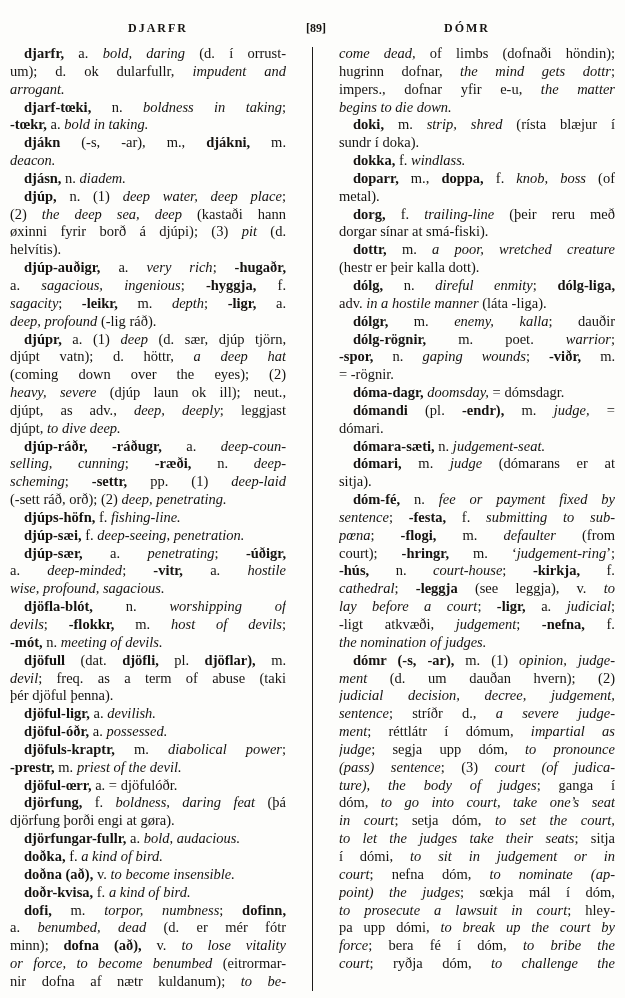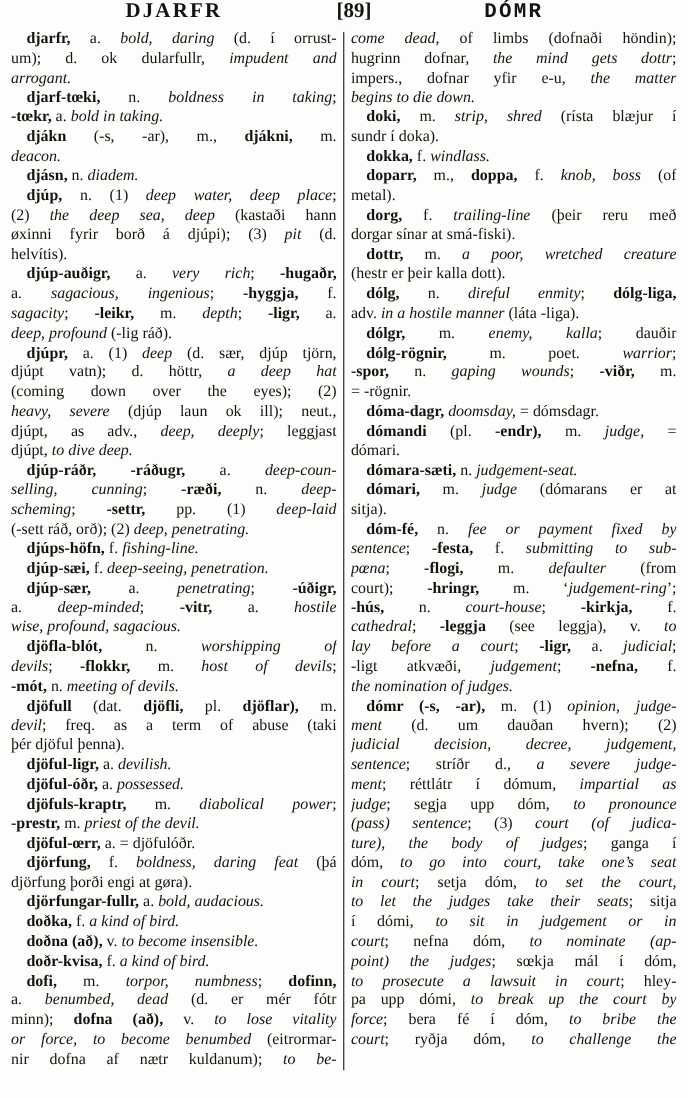--- a/index.html
+++ b/index.html
@@ -8,32 +8,33 @@
     position:relative;
     width:625px; height:998px;
     background:#fdfdfb;
     color:#151311;
     font-family:"Liberation Serif", serif;
     overflow:hidden;
     box-sizing:border-box;
   }
   .hdr {
     display:flex;
-    padding:0 10px 0 10px;
+    padding:18px 10px 0 10px;
     font-weight:700;
-    font-size:19px;
+    font-size:12px;
     letter-spacing:2px;
     line-height:20px;
   }
   .hdr .h-left  { width:296px; text-align:center; }
   .hdr .h-mid   { width:13px;  text-align:center; letter-spacing:0; font-weight:700; }
-  .hdr .h-right { width:296px; text-align:center;font-family:Liberation Mono, monospace; }
+  .hdr .h-right { width:296px; text-align:center; }
   .cols {
     display:flex;
     padding:7px 10px 0 10px;
+    gap:20px;
   }
   .col {
     width:296px;
     height:952px;
     overflow:hidden;
   }
   .divider {
     width:1px;
     background:#1d1b19;
     margin:2px 6px 0 6px;

